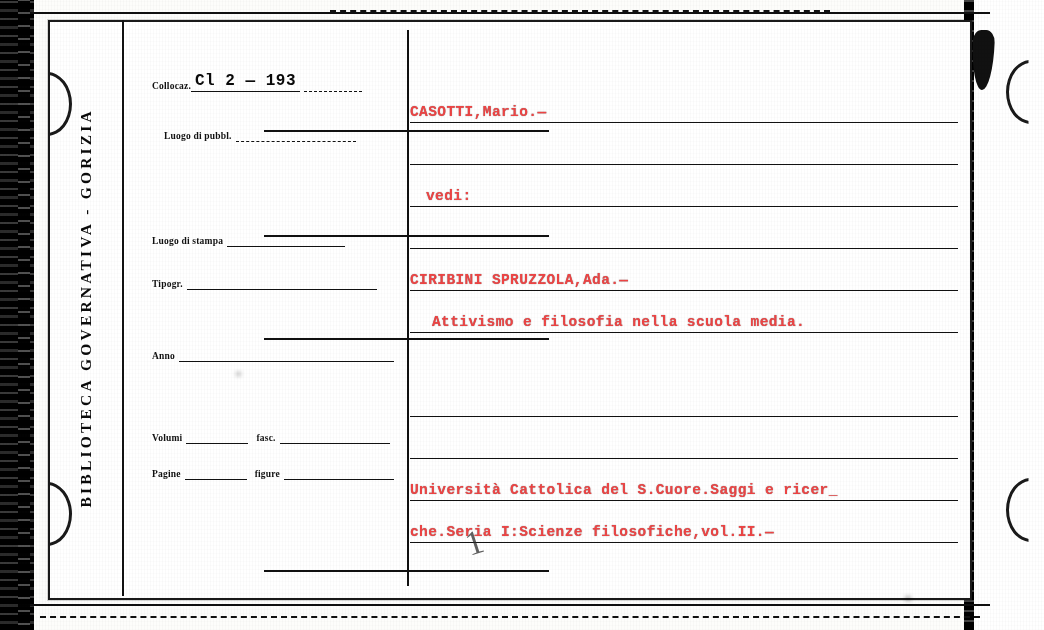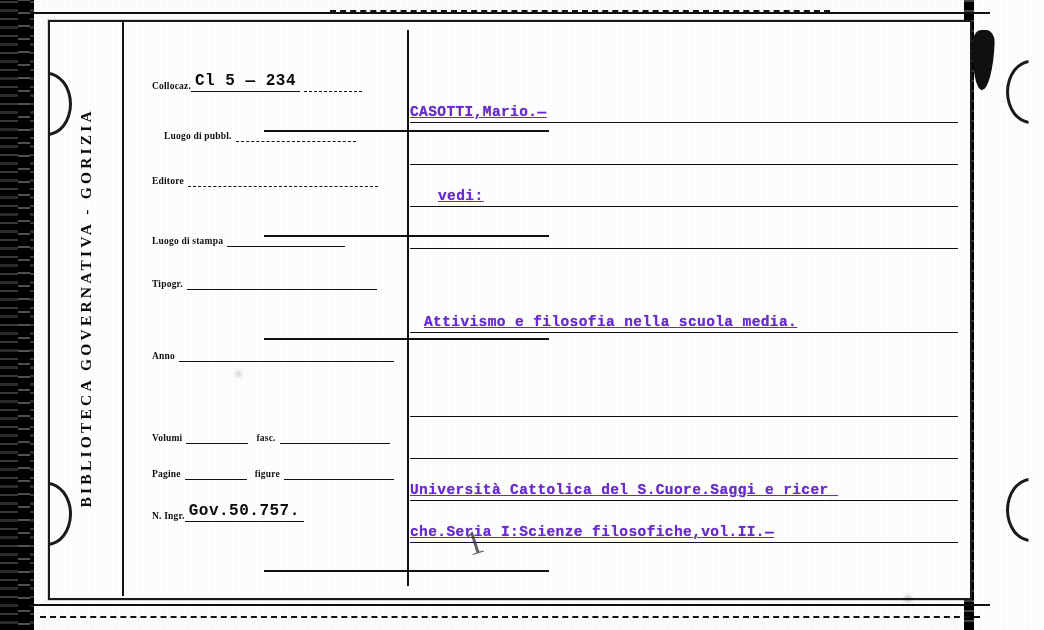--- a/index.html
+++ b/index.html
@@ -188,30 +188,29 @@
     width: 548px;
     border-bottom: 1.5px solid #111;
     height: 34px;
     display: flex;
     align-items: flex-end;
   }
   .typed-text {
     font-family: "Liberation Mono", monospace;
     font-weight: bold;
     font-size: 14.5px;
-    color: #6d28d9;
+    color: #ef4444;
     letter-spacing: .4px;
     padding-bottom: 2px;
     white-space: pre;
     filter: blur(0.25px);
     text-shadow: 0 0 1px rgba(0,0,0,0.55);
-    text-decoration: underline;
-  }
-  .typed-text.indent1 { padding-left: 28px; }
-  .typed-text.indent2 { padding-left: 14px; }
+  }
+  .typed-text.indent1 { padding-left: 16px; }
+  .typed-text.indent2 { padding-left: 22px; }
 
   
   .pencil-mark {
     position: absolute;
     left: 466px; top: 524px;
     font-family: "Liberation Serif", serif;
     font-size: 34px;
     color: #2b2b2b;
     transform: rotate(-18deg);
     opacity: .75;
@@ -251,34 +250,30 @@
   <div class="spine">
     <span class="spine-text">BIBLIOTECA GOVERNATIVA - GORIZIA</span>
   </div>
 
   <div class="vline" style="left:407px;"></div>
 
   <div class="left-col">
 
     <div class="field" style="top:42px;">
       <span class="field-label">Collocaz.</span>
-      <span class="handwrite">Cl 5 — 234</span>
+      <span class="handwrite">Cl 2 — 193</span>
       <span class="rule dash" style="width:58px;"></span>
     </div>
     <div class="outer-line" style="left:122px; top:100px; width:285px; border-top-width:2px;"></div>
 
     <div class="field" style="top:100px;padding-left:12px;">
       <span class="field-label">Luogo di pubbl.</span>
       <span class="rule dash" style="width:120px;"></span>
     </div>
 
-    <div class="field" style="top:145px;">
-      <span class="field-label">Editore</span>
-      <span class="rule dash" style="width:190px;"></span>
-    </div>
     <div class="outer-line" style="left:122px; top:205px; width:285px;"></div>
 
     <div class="field" style="top:205px;">
       <span class="field-label">Luogo di stampa</span>
       <span class="rule" style="width:118px;"></span>
     </div>
 
     <div class="field" style="top:248px;">
       <span class="field-label">Tipogr.</span>
       <span class="rule" style="width:190px;"></span>
@@ -298,42 +293,41 @@
       <span class="rule" style="width:110px;"></span>
     </div>
 
     <div class="field" style="top:438px;">
       <span class="field-label">Pagine</span>
       <span class="rule" style="width:62px;"></span>
       <span class="field-label" style="margin-left:8px;">figure</span>
       <span class="rule" style="width:110px;"></span>
     </div>
 
-    <div class="field" style="top:472px;">
-      <span class="field-label">N. Ingr.</span>
-      <span class="handwrite">Gov.50.757.</span>
-    </div>
 
     <div class="outer-line" style="left:122px; top:540px; width:285px;"></div>
   </div>
 
   <div class="right-col">
 
     <div class="typed-line" style="top:58px;">
       <span class="typed-text">CASOTTI,Mario.—</span>
     </div>
     <div class="typed-line" style="top:100px;">
       <span class="typed-text"></span>
     </div>
     <div class="typed-line" style="top:142px;">
       <span class="typed-text indent1">vedi:</span>
     </div>
     <div class="typed-line" style="top:184px;">
       <span class="typed-text"></span>
     </div>
+    <div class="typed-line" style="top:226px;">
+      <span class="typed-text">CIRIBINI SPRUZZOLA,Ada.—</span>
+    </div>
     <div class="typed-line" style="top:268px;">
       <span class="typed-text indent2">Attivismo e filosofia nella scuola media.</span>
     </div>
     <div class="typed-line" style="top:352px;">
       <span class="typed-text"></span>
     </div>
     <div class="typed-line" style="top:394px;">
       <span class="typed-text"></span>
     </div>
     <div class="typed-line" style="top:436px;">

